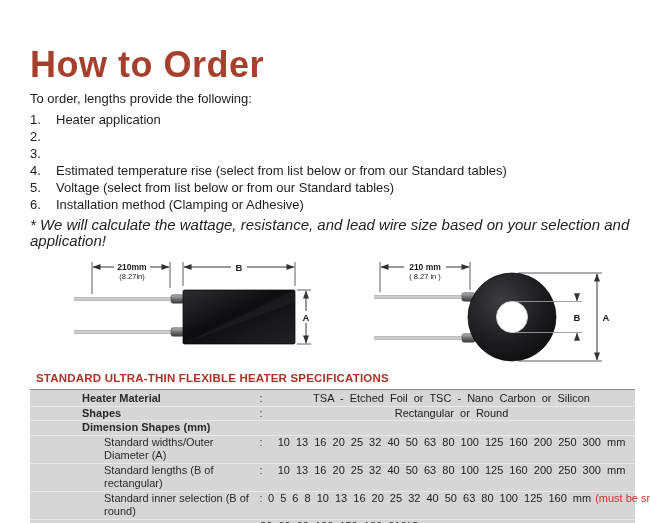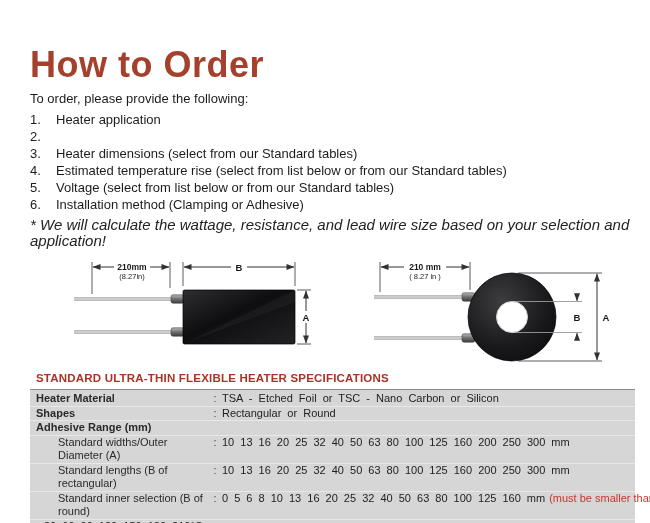--- a/index.html
+++ b/index.html
@@ -38,47 +38,46 @@
   .spec-table {
     margin:4px 0 0 30px; width:605px;
     background:#d6d6d6;
     border-top:1px solid #8b8b8b;
     border-bottom:2px solid #4a4a4a;
     padding:2px 0 1px 0;
     font-size:11px; line-height:13.5px;
   }
   .trow { display:flex; align-items:baseline; border-top:1px solid rgba(255,255,255,.45); }
   .trow:first-child { border-top:none; }
-  .tlabel { flex:0 0 178px; padding-left:6px; color:#2a2a2a; }
+  .tlabel { flex:0 0 178px; padding-left:6px; color:#2a2a2a;margin-left:46px; }
   .trow.bold .tlabel { font-weight:bold; }
   .trow.sub .tlabel { padding-left:28px; font-weight:normal; }
   .tcolon { flex:0 0 14px; text-align:center; color:#444; }
-  .tval { flex:1; color:#222; word-spacing:3px; white-space:nowrap; }
+  .tval { flex:1; color:#222; word-spacing:3px; white-space:nowrap;text-align:center; }
   .tval-note { color:#c8362c; word-spacing:0; margin-left:4px; }
 </style>
 </head>
 <body>
 
 <div class="page">
 
   <h1 class="title">How to Order</h1>
 
-  <p class="intro">To order, please provide the following:</p>
+  <p class="intro">To order, lengths provide the following:</p>
 
   <ol class="steps">
     <li>
       <span class="num">1.</span>
       <span>Heater application</span>
     </li>
     <li>
       <span class="num">2.</span>
     </li>
     <li>
       <span class="num">3.</span>
-      <span>Heater dimensions (select from our Standard tables)</span>
     </li>
     <li>
       <span class="num">4.</span>
       <span>Estimated temperature rise (select from list below or from our Standard tables)</span>
     </li>
     <li>
       <span class="num">5.</span>
       <span>Voltage (select from list below or from our Standard tables)</span>
     </li>
     <li>
@@ -187,21 +186,21 @@
       <span class="tlabel">Heater Material</span>
       <span class="tcolon">:</span>
       <span class="tval">TSA - Etched Foil or TSC - Nano Carbon or Silicon</span>
     </div>
     <div class="trow bold">
       <span class="tlabel">Shapes</span>
       <span class="tcolon">:</span>
       <span class="tval">Rectangular or Round</span>
     </div>
     <div class="trow bold">
-      <span class="tlabel">Adhesive Range (mm)</span>
+      <span class="tlabel">Dimension Shapes (mm)</span>
       <span class="tcolon"></span>
       <span class="tval"></span>
     </div>
     <div class="trow sub">
       <span class="tlabel">Standard widths/Outer Diameter (A)</span>
       <span class="tcolon">:</span>
       <span class="tval">10 13 16 20 25 32 40 50 63 80 100 125 160 200 250 300 mm</span>
     </div>
     <div class="trow sub">
       <span class="tlabel">Standard lengths (B of rectangular)</span>

